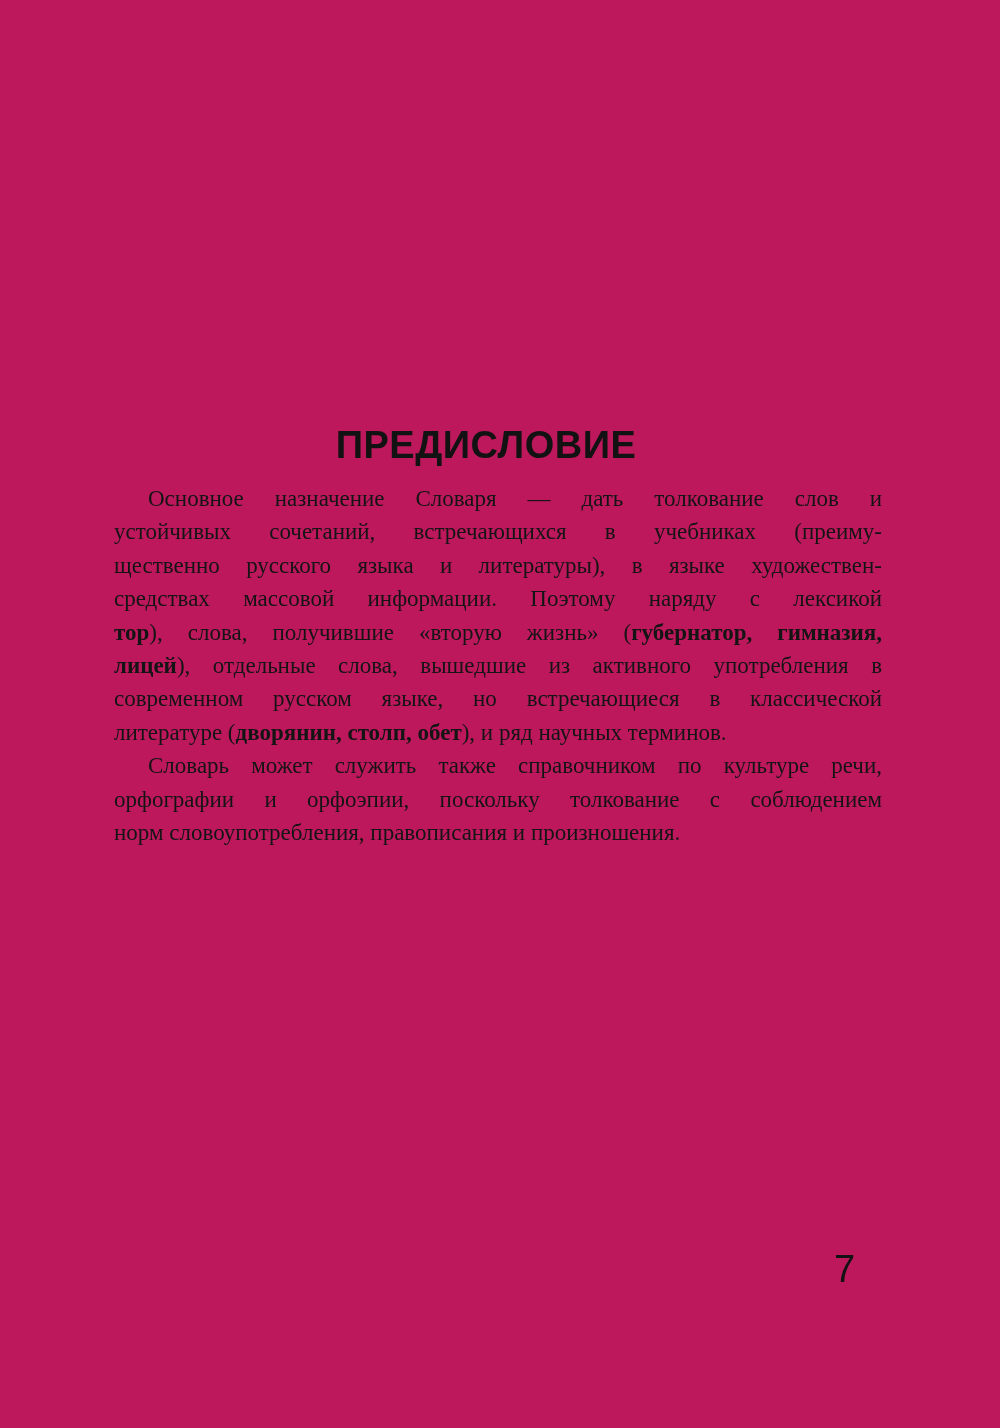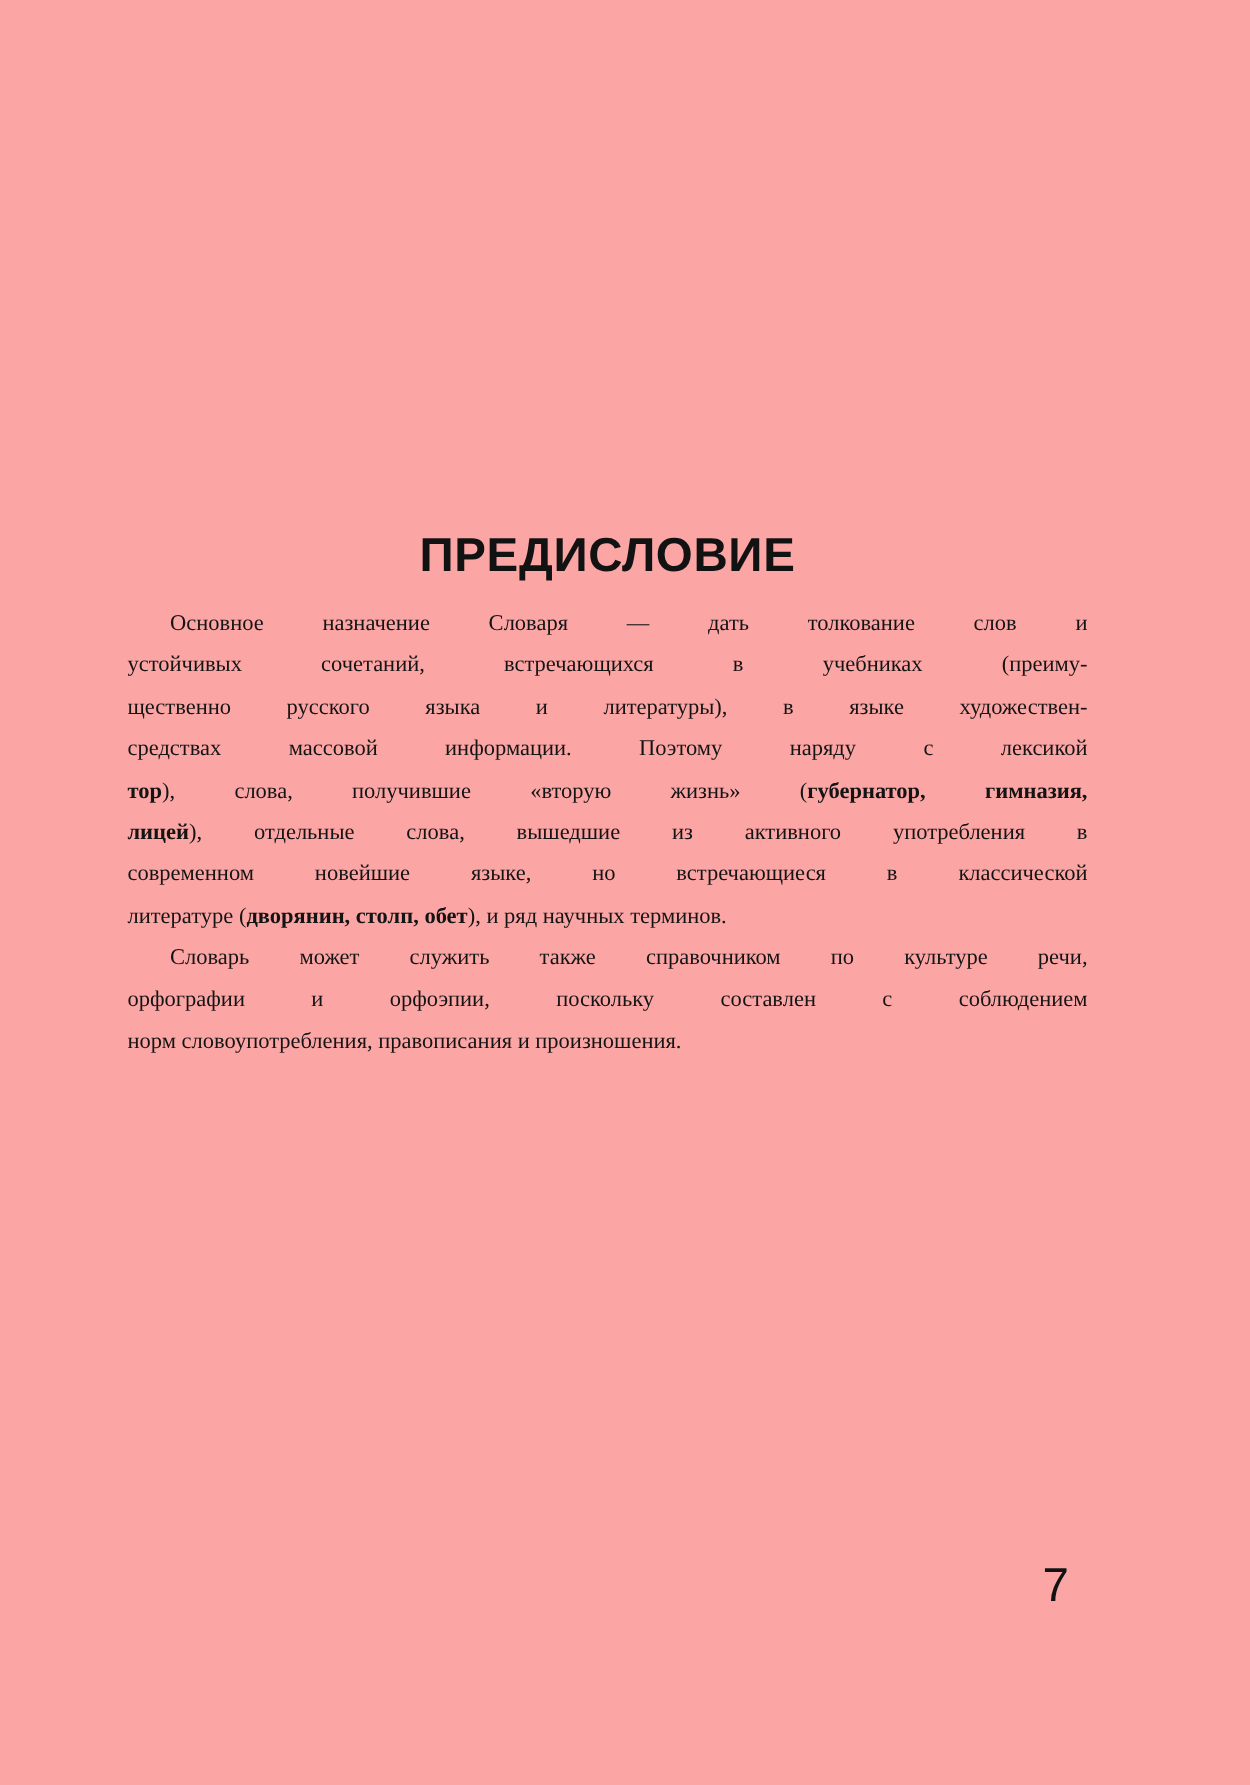--- a/index.html
+++ b/index.html
@@ -4,44 +4,44 @@
 <style>
   html, body {
     margin: 0;
     padding: 0;
     background: #ffffff;
   }
   .page {
     position: relative;
     width: 1000px;
     height: 1428px;
-    background: #fca5a5;
+    background: #be185d;
     overflow: hidden;
   }
   .title {
     position: absolute;
     top: 426px;
     left: 102px;
     width: 768px;
     margin: 0;
     text-align: center;
     font-family: "Liberation Sans", sans-serif;
     font-weight: bold;
     font-size: 38px;
     line-height: 38px;
     letter-spacing: 0.5px;
     color: #121212;
   }
   .body-text {
     position: absolute;
     top: 482px;
-    left: 102px;
+    left: 114px;
     width: 768px;
     font-family: "Liberation Serif", serif;
-    font-size: 18px;
+    font-size: 23px;
     line-height: 33.4px;
     color: #141414;
   }
   .line {
     text-align: justify;
     text-align-last: justify;
     white-space: normal;
   }
   .line.last {
     text-align-last: left;
@@ -68,21 +68,21 @@
 <div class="page">
   <h1 class="title">ПРЕДИСЛОВИЕ</h1>
 
   <div class="body-text" id="body-text">
       <div class="line indent"><span>Основное назначение Словаря — дать толкование слов и</span></div>
       <div class="line"><span>устойчивых сочетаний, встречающихся в учебниках (преиму-</span></div>
       <div class="line"><span>щественно русского языка и литературы), в языке художествен-</span></div>
       <div class="line"><span>средствах массовой информации. Поэтому наряду с лексикой</span></div>
       <div class="line"><span class="b">тор</span><span>), слова, получившие «вторую жизнь» (</span><span class="b">губернатор, гимназия,</span></div>
       <div class="line"><span class="b">лицей</span><span>), отдельные слова, вышедшие из активного употребления в</span></div>
-      <div class="line"><span>современном новейшие языке, но встречающиеся в классической</span></div>
+      <div class="line"><span>современном русском языке, но встречающиеся в классической</span></div>
       <div class="line last"><span>литературе (</span><span class="b">дворянин, столп, обет</span><span>), и ряд научных терминов.</span></div>
       <div class="line indent"><span>Словарь может служить также справочником по культуре речи,</span></div>
-      <div class="line"><span>орфографии и орфоэпии, поскольку составлен с соблюдением</span></div>
+      <div class="line"><span>орфографии и орфоэпии, поскольку толкование с соблюдением</span></div>
       <div class="line last"><span>норм словоупотребления, правописания и произношения.</span></div>
     </div>
 
   <div class="folio">7</div>
 </div>
 
 </body></html>

